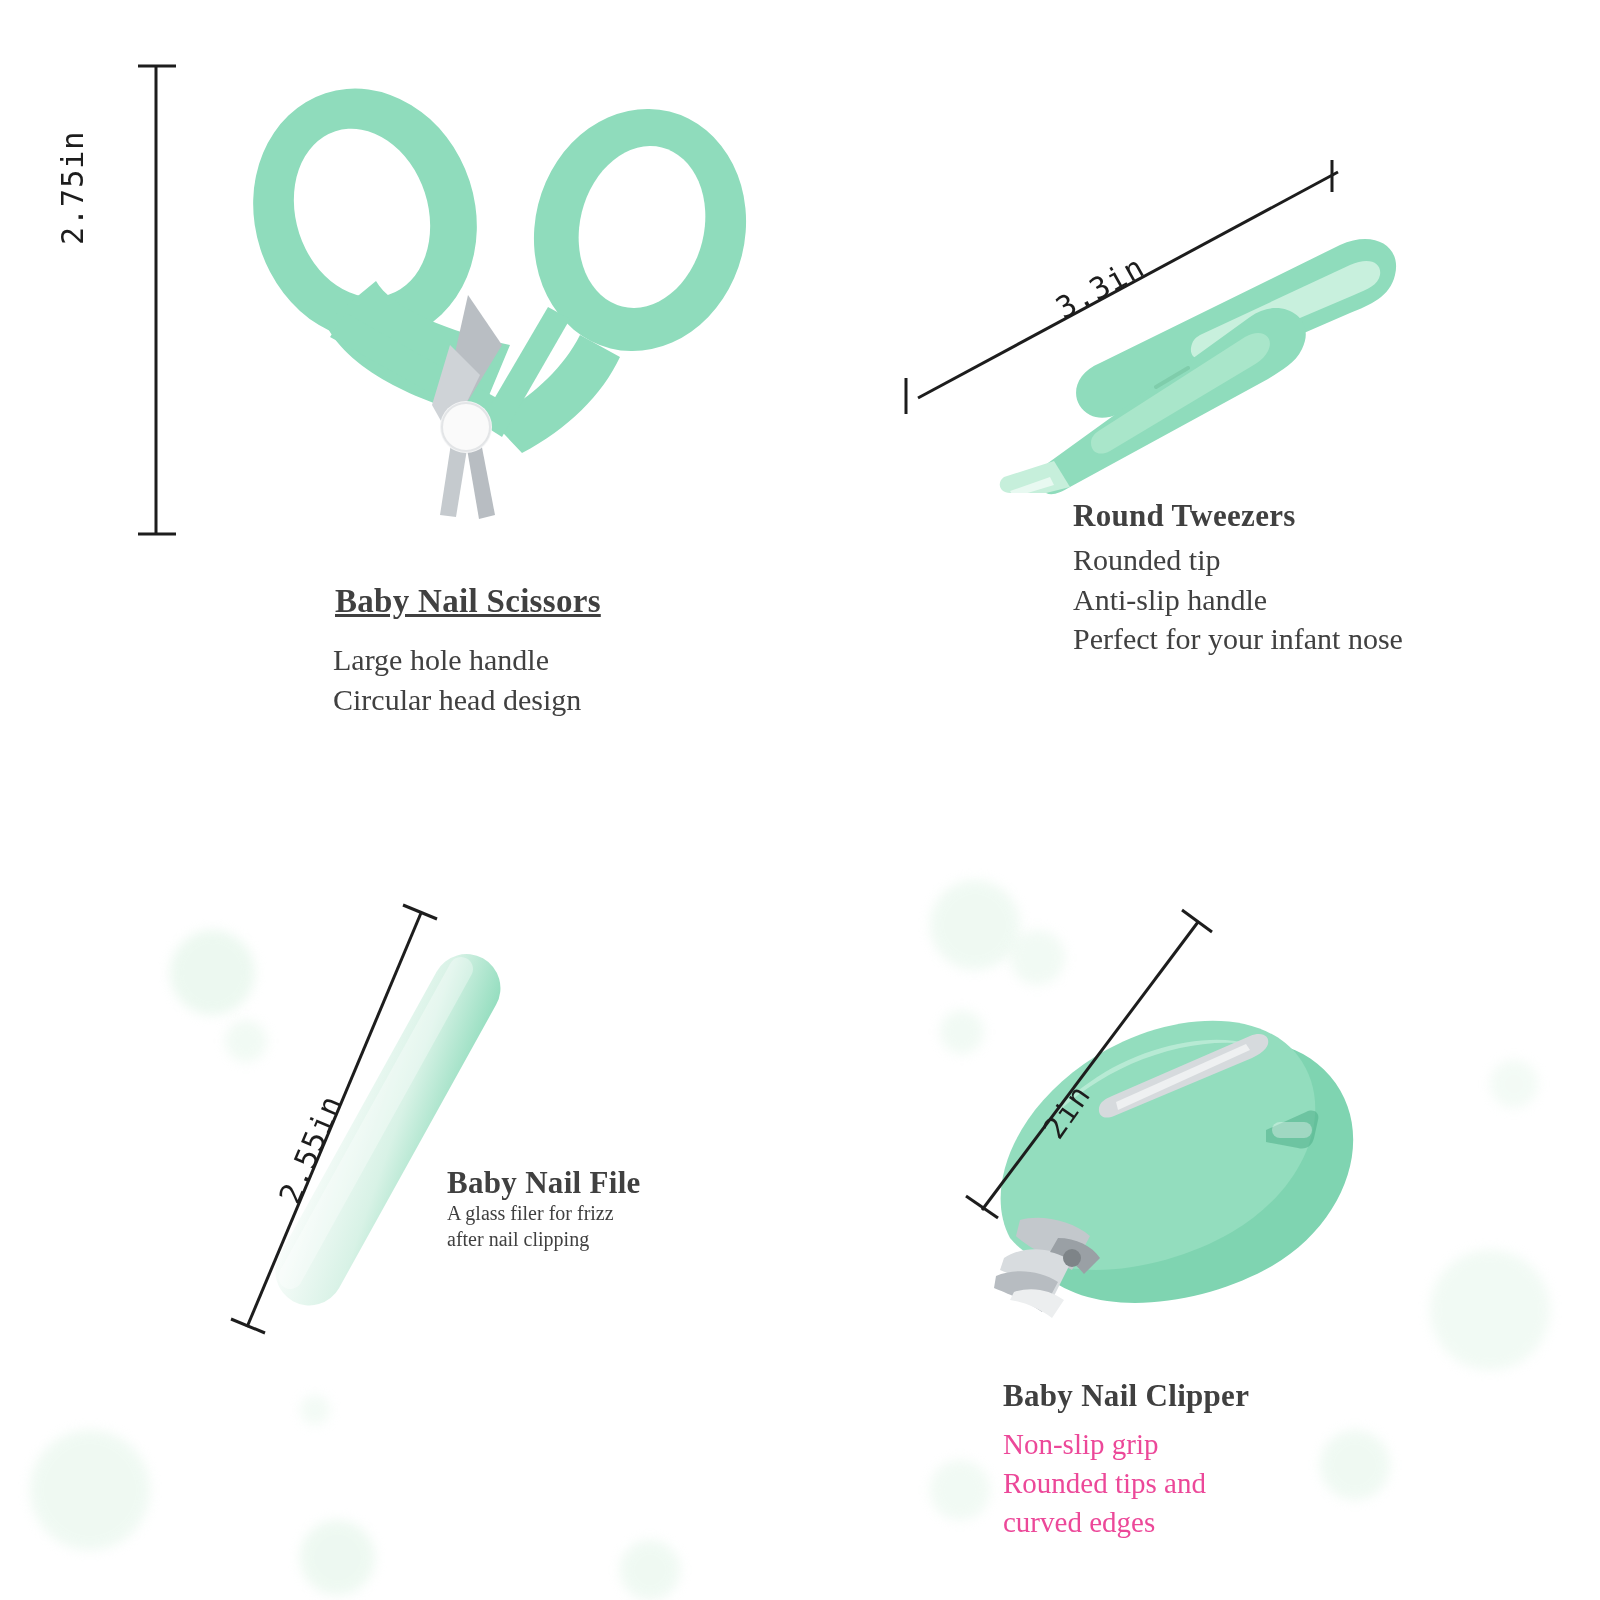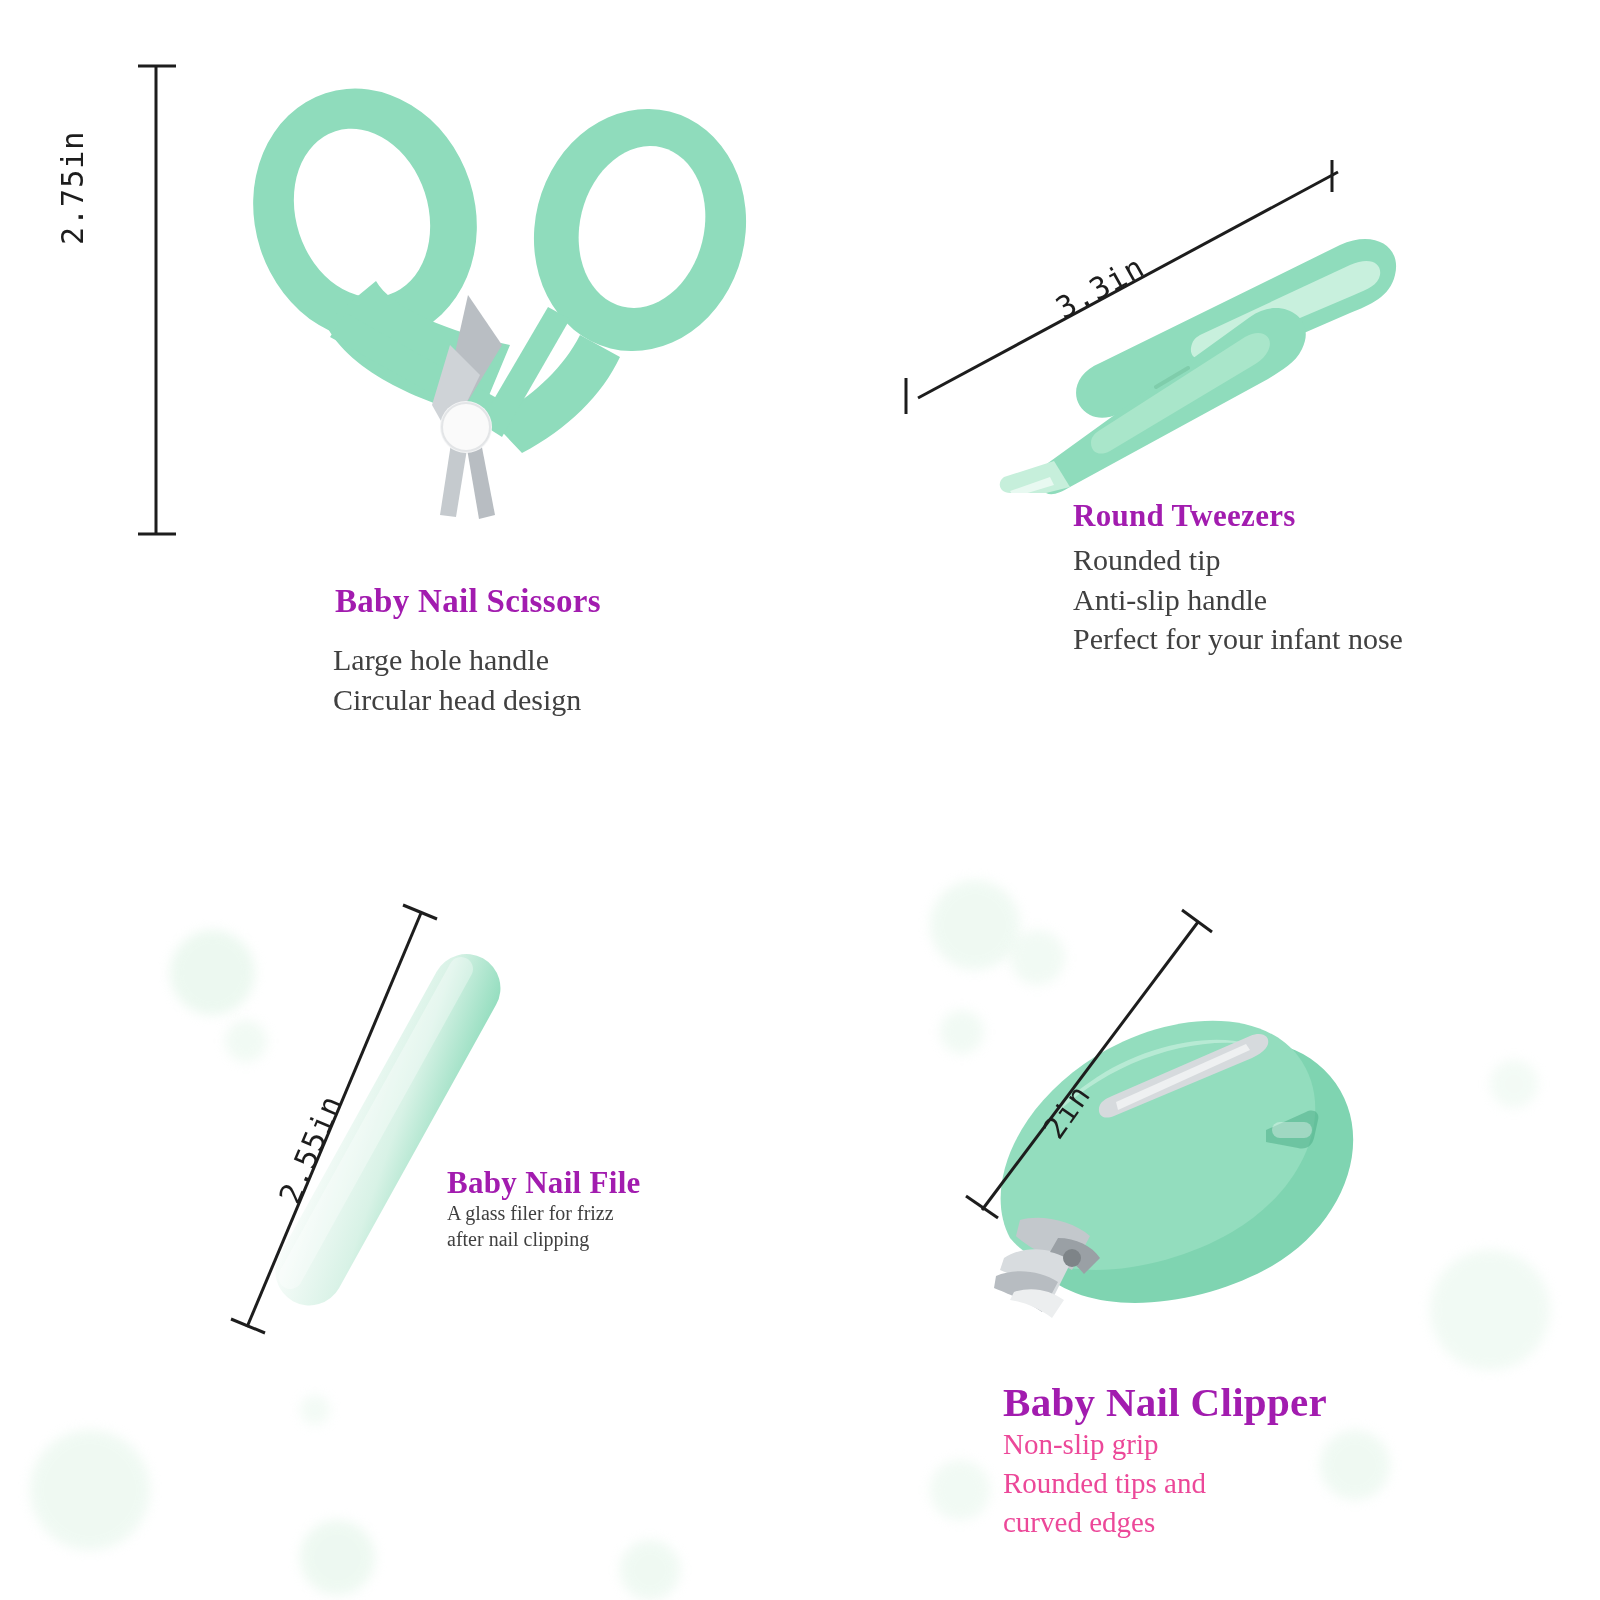--- a/index.html
+++ b/index.html
@@ -11,21 +11,21 @@
     width: 1600px;
     height: 1600px;
     position: relative;
     overflow: hidden;
     font-family: "Liberation Sans", sans-serif;
   }
 
   
   .abs { position: absolute; }
   .title {
-    color: #a21caf;
+    color: #404040;
     font-weight: bold;
     font-family: "Liberation Serif", serif;
     letter-spacing: .3px;
   }
   .desc {
     color: #404040;
     font-family: "Liberation Serif", serif;
     line-height: 1.32;
     white-space: pre-line;
   }
@@ -109,21 +109,21 @@
 
 <div class="art" style="left:130px;top:55px;width:60px;height:490px;">
   <svg width="60" height="490" viewBox="0 0 60 490">
     <line x1="26" y1="10" x2="26" y2="480" stroke="#1d1d1d" stroke-width="3"></line>
     <line x1="8" y1="11" x2="46" y2="11" stroke="#1d1d1d" stroke-width="3"></line>
     <line x1="8" y1="479" x2="46" y2="479" stroke="#1d1d1d" stroke-width="3"></line>
   </svg>
 </div>
 <div class="dim-label abs" style="left:55px;top:245px;font-size:30px;transform:rotate(-90deg);transform-origin:left top;">2.75in</div>
 
-<div class="title abs" style="left:335px;top:583px;font-size:33px;">Baby Nail Scissors</div>
+<div class="title abs" style="left:335px;top:583px;font-size:33px;text-decoration:underline;">Baby Nail Scissors</div>
 <div class="desc abs" style="left:333px;top:640px;font-size:30px;">Large hole handle
 Circular head design</div>
 
 <div class="art" style="left:950px;top:225px;width:470px;height:290px;">
   <svg width="470" height="290" viewBox="0 0 470 290">
 
     <path d="M140 190 C 120 180 120 150 150 138 L 390 20 C 425 4 452 22 445 50 C 440 72 420 80 400 88 L 170 188 C 158 194 148 194 140 190 Z" fill="#8fdcbc"></path>
 
     <path d="M250 110 L 400 40 C 420 31 432 38 430 50 C 428 60 418 64 404 70 L 258 132 C 246 137 240 131 241 123 C 242 116 245 113 250 110 Z" fill="#c8f0dd"></path>
 
@@ -212,16 +212,16 @@
 
 <div class="art" style="left:960px;top:900px;width:260px;height:330px;">
   <svg width="260" height="330" viewBox="0 0 260 330">
     <line x1="22" y1="310" x2="238" y2="22" stroke="#1d1d1d" stroke-width="3"></line>
     <line x1="6" y1="296" x2="38" y2="318" stroke="#1d1d1d" stroke-width="3"></line>
     <line x1="222" y1="10" x2="252" y2="32" stroke="#1d1d1d" stroke-width="3"></line>
   </svg>
 </div>
 <div class="dim-label abs" style="left:1036px;top:1125px;font-size:30px;transform:rotate(-55deg);transform-origin:left top;">2in</div>
 
-<div class="title abs" style="left:1003px;top:1378px;font-size:41px;">Baby Nail Clipper</div>
+<div class="title abs" style="left:1003px;top:1378px;font-size:31px;">Baby Nail Clipper</div>
 <div class="desc-mono abs" style="left:1003px;top:1425px;font-size:29px;">Non-slip grip
 Rounded tips and
 curved edges</div>
 
 </body></html>

